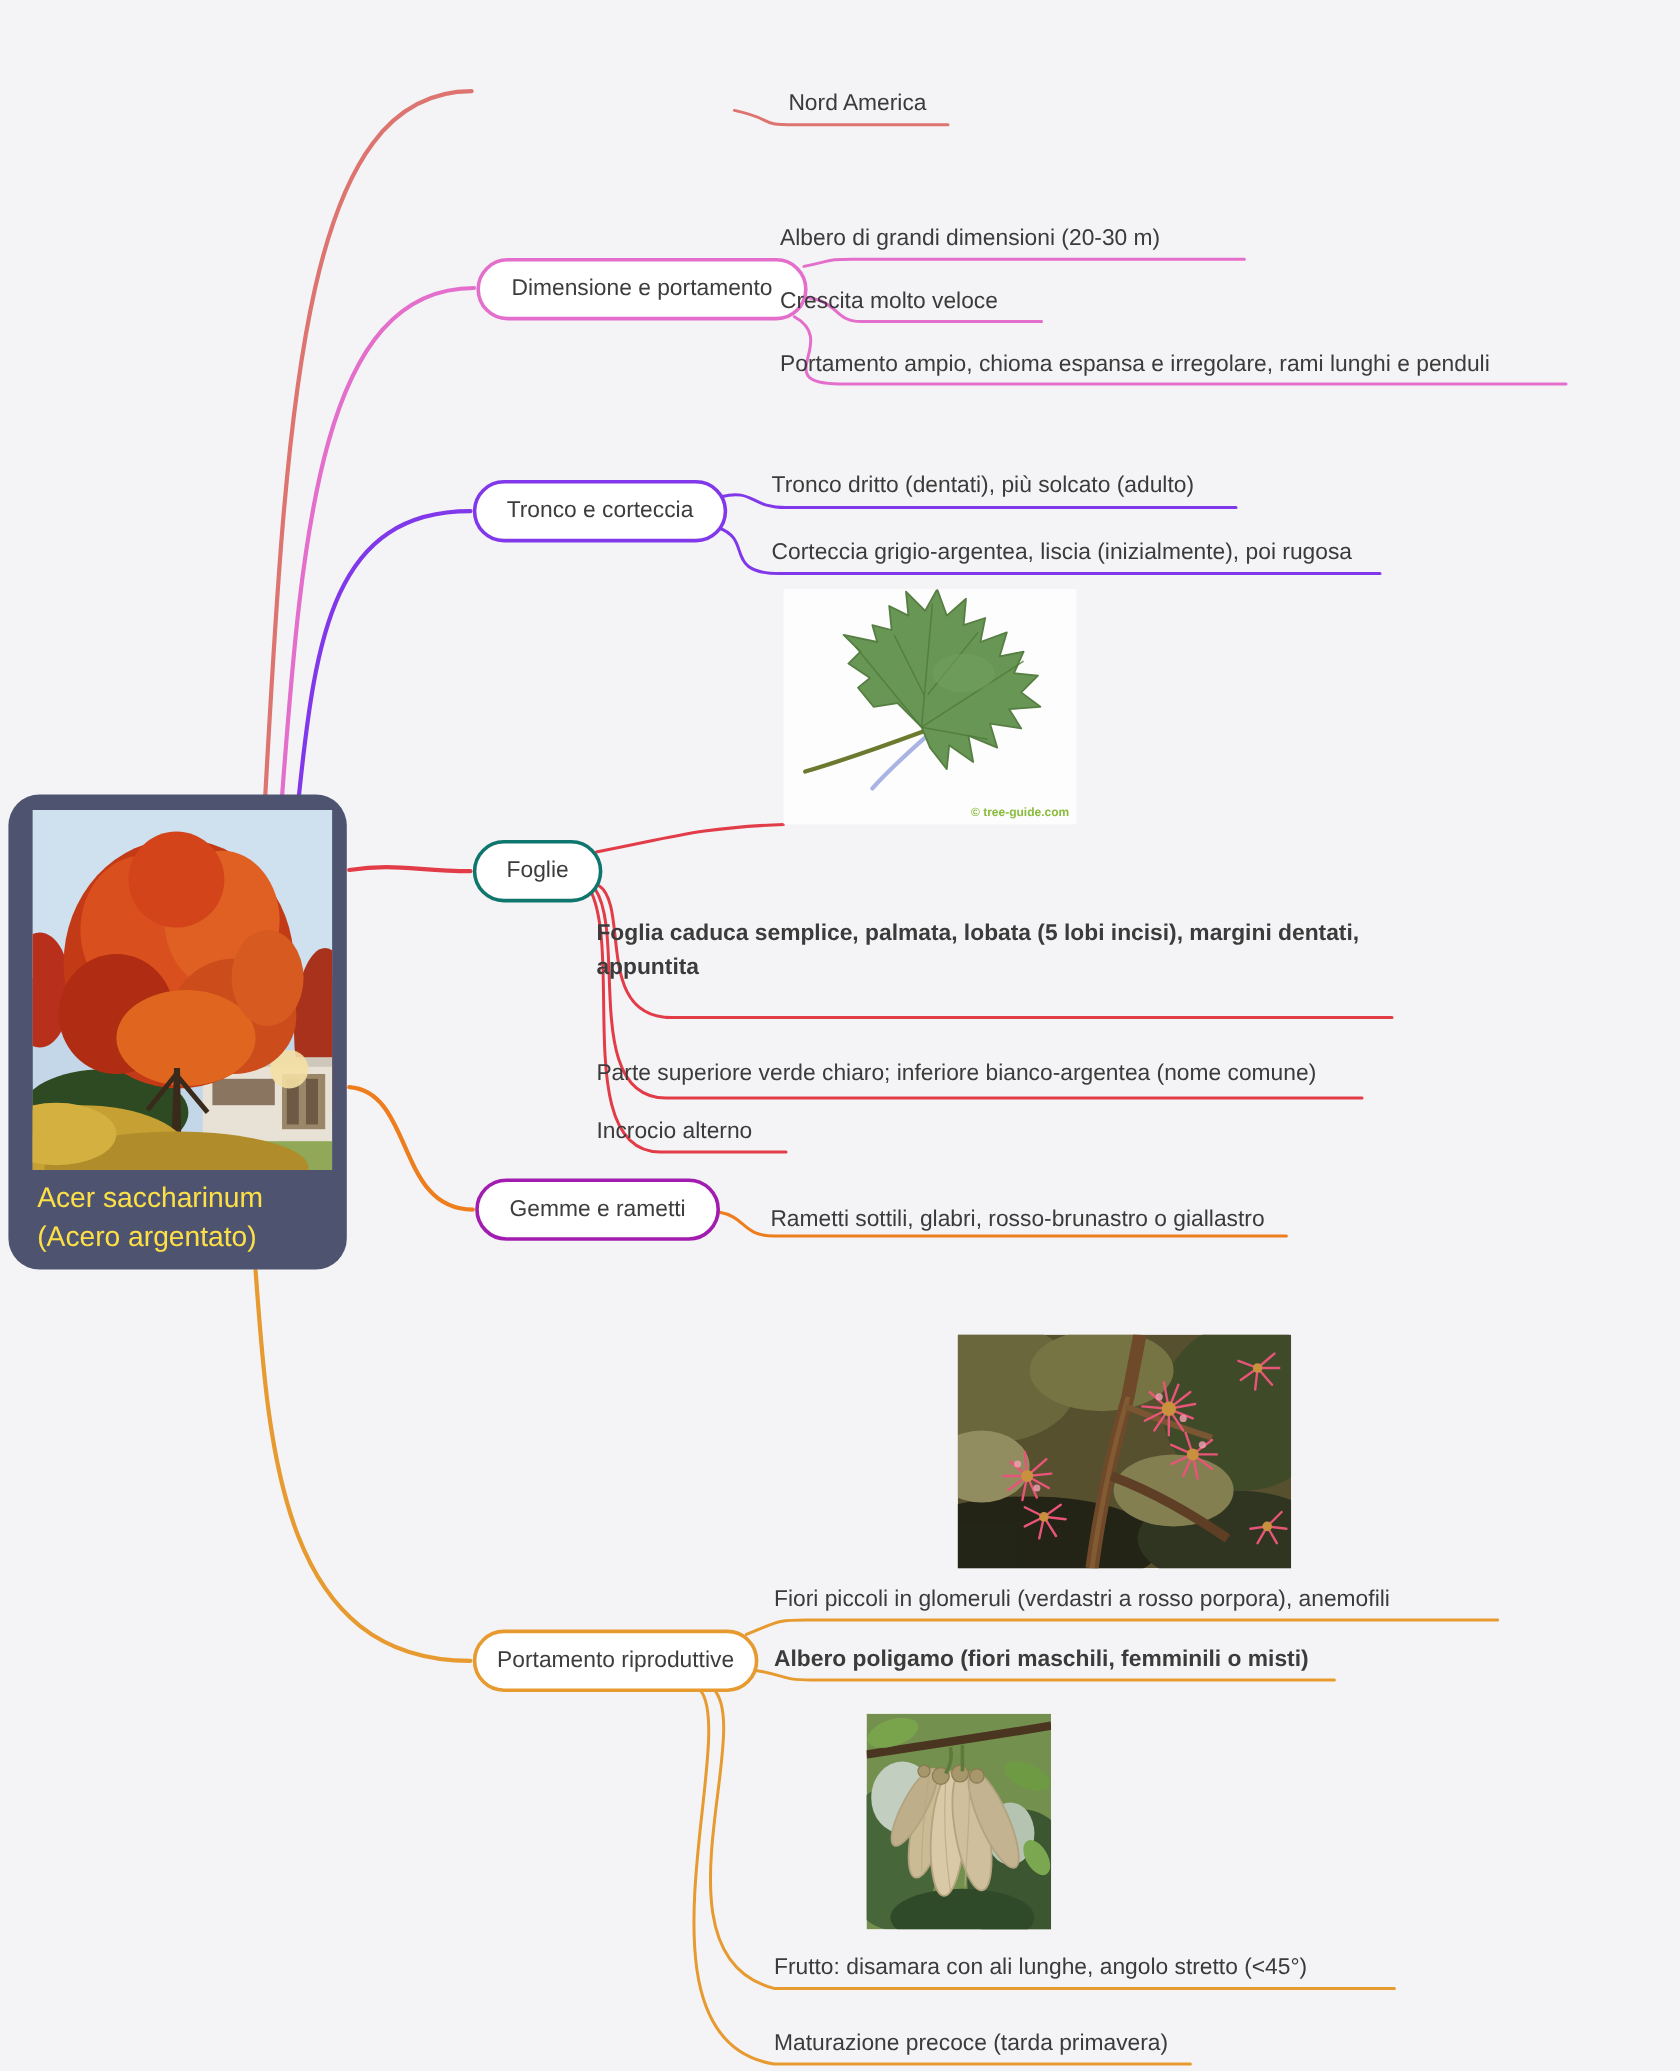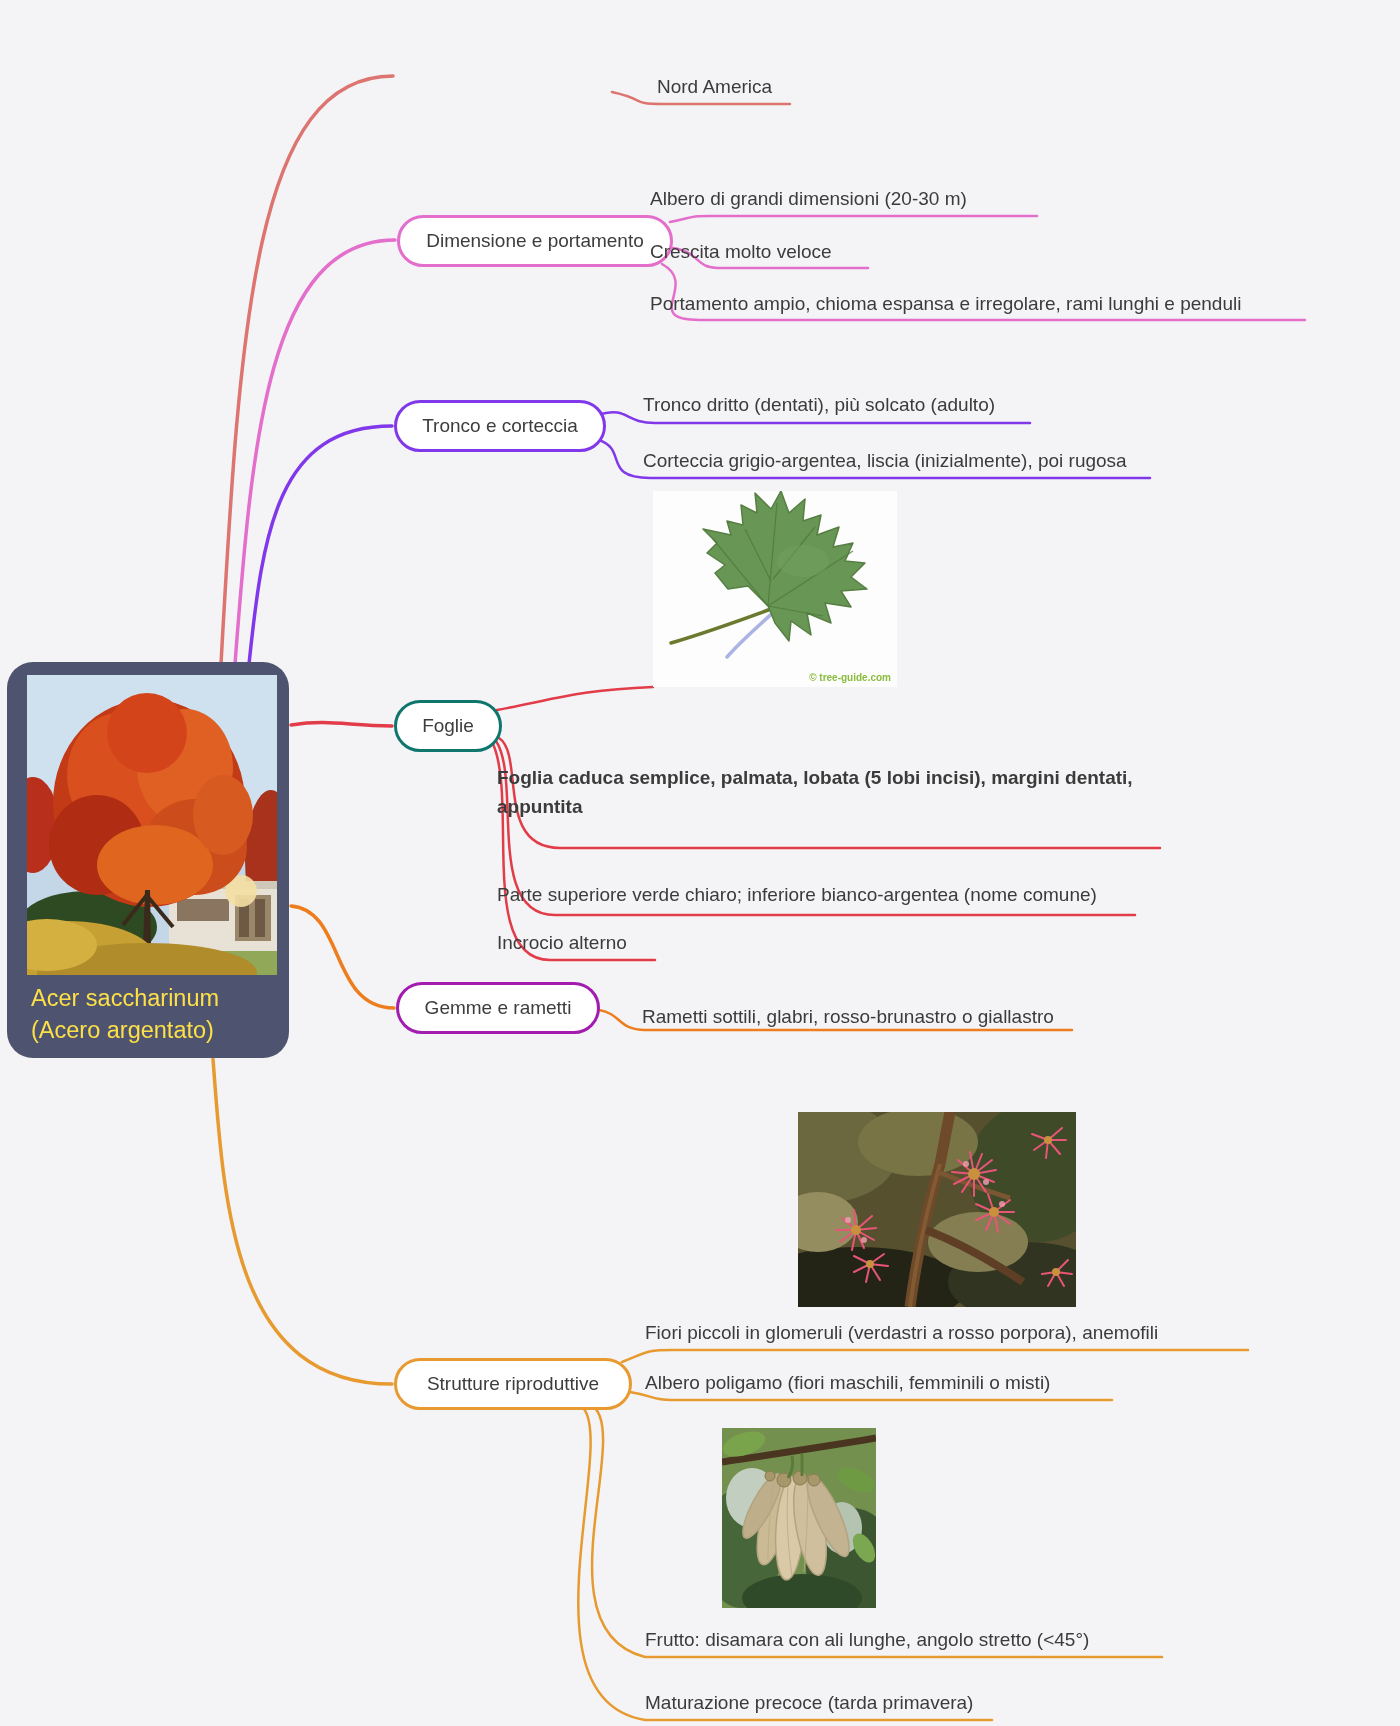--- a/index.html
+++ b/index.html
@@ -104,40 +104,40 @@
   <div class="topic" style="left:394px;top:400px;width:212px;border:3px solid #8138ea;">
     <span>Tronco e corteccia</span>
   </div>
   <div class="topic" style="left:394px;top:700px;width:108px;border:3px solid #0f766e;">
     <span>Foglie</span>
   </div>
   <div class="topic" style="left:396px;top:982px;width:204px;border:3px solid #a21caf;">
     <span>Gemme e rametti</span>
   </div>
   <div class="topic" style="left:394px;top:1358px;width:238px;border:3px solid #e79a2f;">
-    <span>Strutture riproduttive</span>
+    <span>Portamento riproduttive</span>
   </div>
 
   <div class="child-text" style="left:657px;top:72px;">Nord America</div>
 
   <div class="child-text" style="left:650px;top:184px;">Albero di grandi dimensioni (20-30 m)</div>
   <div class="child-text" style="left:650px;top:237px;">Crescita molto veloce</div>
   <div class="child-text" style="left:650px;top:289px;">Portamento ampio, chioma espansa e irregolare, rami lunghi e penduli</div>
 
   <div class="child-text" style="left:643px;top:390px;">Tronco dritto (dentati), più solcato (adulto)</div>
   <div class="child-text" style="left:643px;top:446px;">Corteccia grigio-argentea, liscia (inizialmente), poi rugosa</div>
 
   <div class="child-text wrap" style="left:497px;top:763px;width:668px;font-weight:bold;">Foglia caduca semplice, palmata, lobata (5 lobi incisi), margini dentati, appuntita</div>
   <div class="child-text" style="left:497px;top:880px;text-align:center;">Parte superiore verde chiaro; inferiore bianco-argentea (nome comune)</div>
   <div class="child-text" style="left:497px;top:928px;">Incrocio alterno</div>
 
   <div class="child-text" style="left:642px;top:1002px;">Rametti sottili, glabri, rosso-brunastro o giallastro</div>
 
   <div class="child-text" style="left:645px;top:1318px;">Fiori piccoli in glomeruli (verdastri a rosso porpora), anemofili</div>
-  <div class="child-text" style="left:645px;top:1368px;">Albero poligamo (fiori maschili, femminili o misti)</div>
+  <div class="child-text" style="left:645px;top:1368px;font-weight:bold;">Albero poligamo (fiori maschili, femminili o misti)</div>
   <div class="child-text" style="left:645px;top:1625px;">Frutto: disamara con ali lunghe, angolo stretto (&lt;45°)</div>
   <div class="child-text" style="left:645px;top:1688px;">Maturazione precoce (tarda primavera)</div>
 
   <div class="imgbox leafbox" style="left:653px;top:491px;width:244px;height:196px;font-weight:bold;">
     <svg width="244" height="196" viewBox="0 0 244 196">
       <rect width="244" height="196" fill="#fdfdfd"></rect>
 
       <path d="M118 118 C 80 132 45 144 18 152" stroke="#6b7a2e" stroke-width="3.5" fill="none" stroke-linecap="round"></path>
 
       <path d="M122 120 C 104 136 88 150 74 166" stroke="#aab4e4" stroke-width="3.5" fill="none" stroke-linecap="round"></path>

